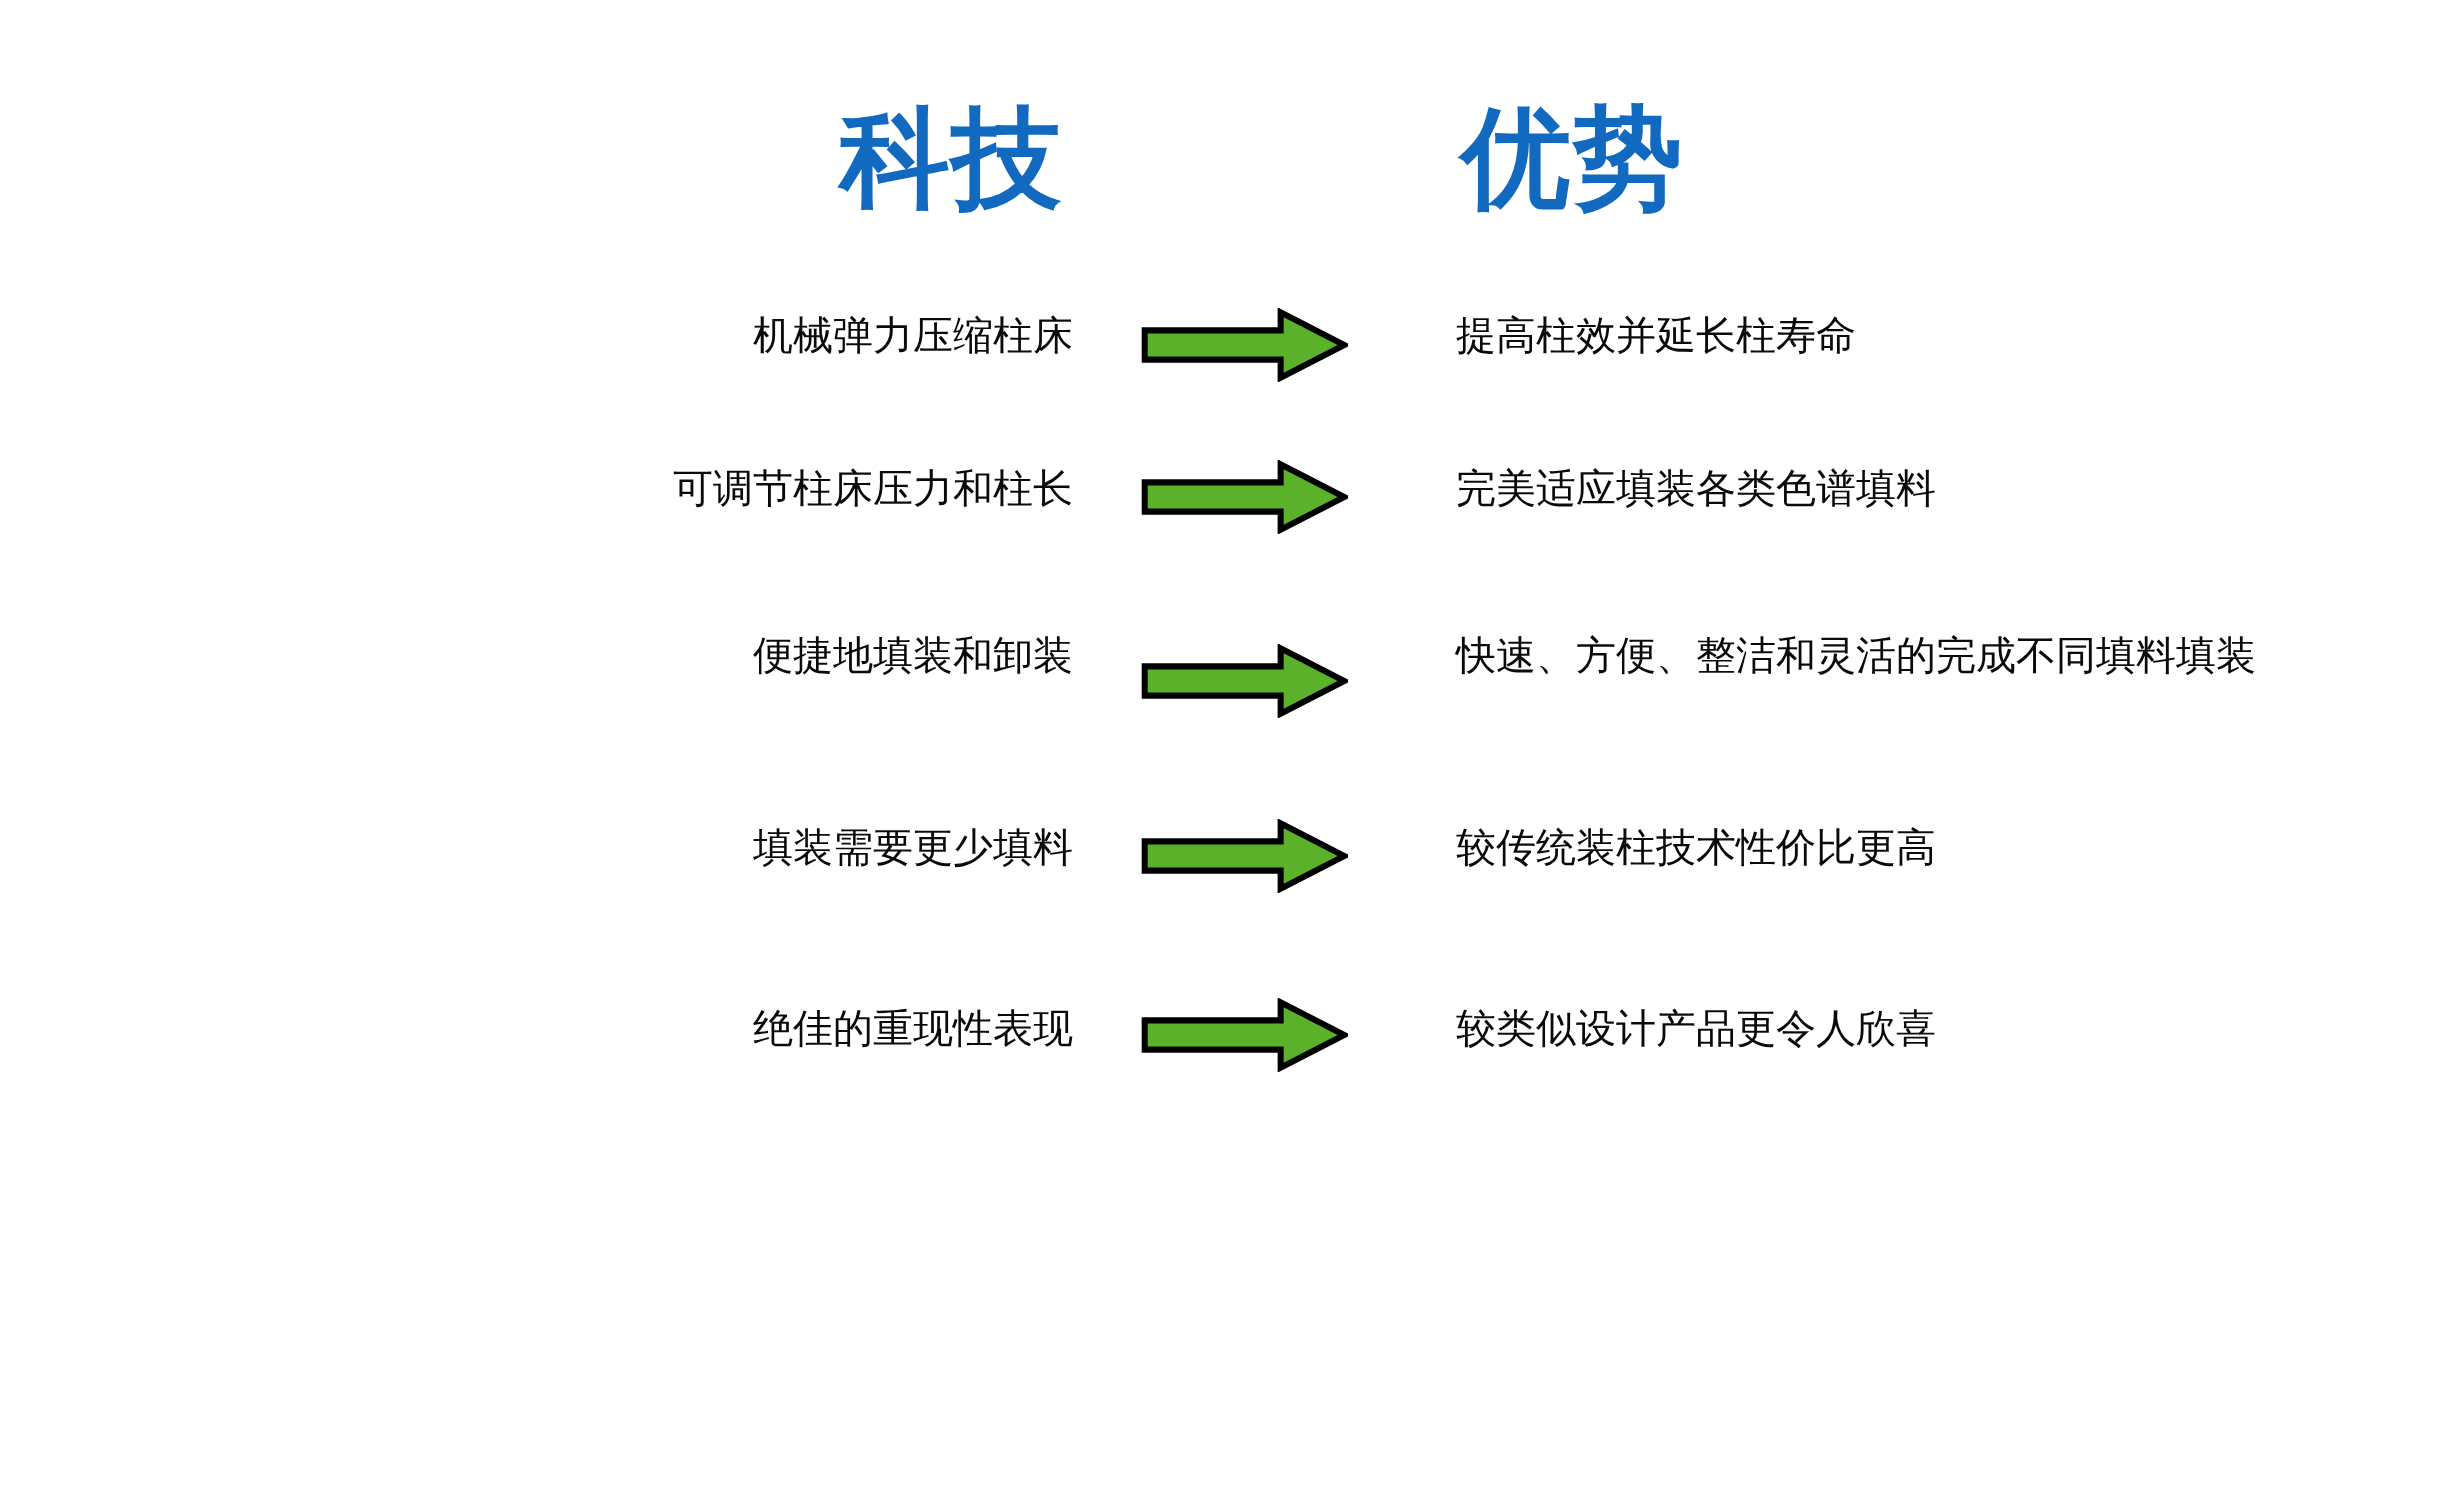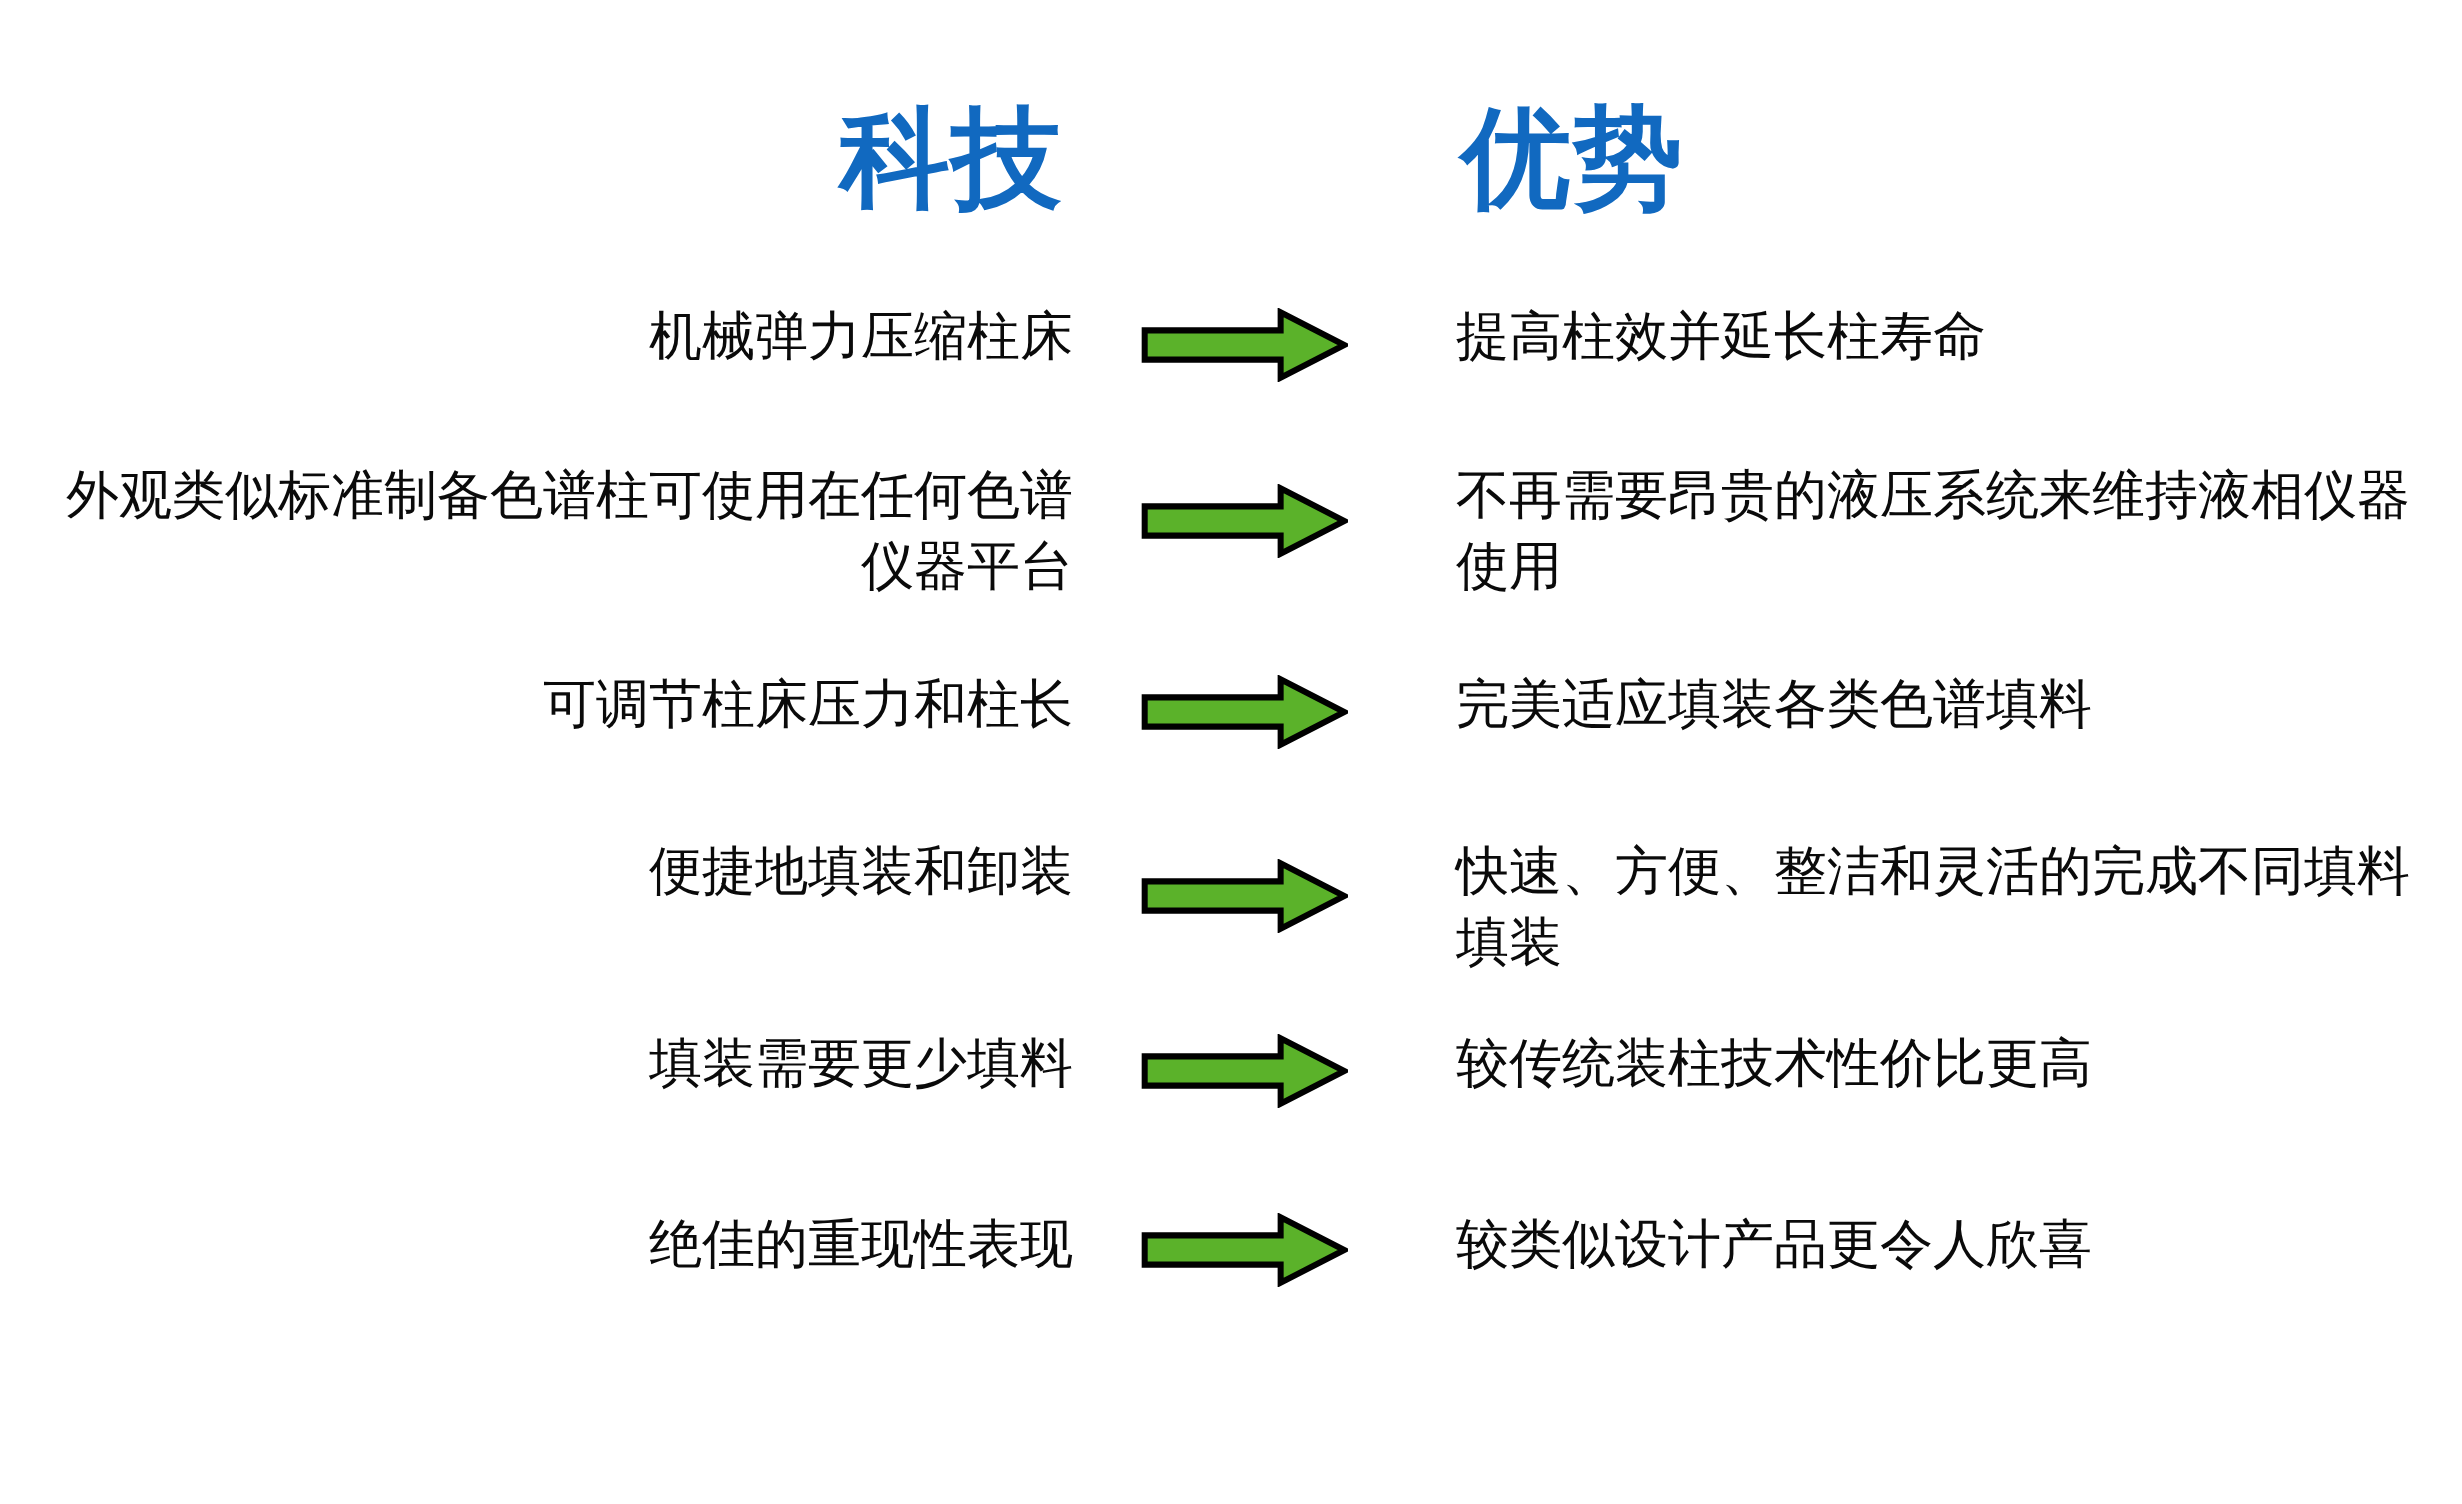--- a/index.html
+++ b/index.html
@@ -59,21 +59,21 @@
   }
   .row {
     position: relative;
     width: 2462px;
     height: 151px;
   }
 
   .cell {
     position: absolute;
     top: 0;
-    font-size: 53px;
+    font-size: 40px;
     line-height: 71px;
     font-weight: 400;
     color: #0a0a0a;
     letter-spacing: 0px;
   }
   .cell-left {
     left: 52px;
     width: 1021px;
     text-align: right;
   }
@@ -138,29 +138,20 @@
     <div class="row row-1">
       <div class="cell cell-left">机械弹力压缩柱床</div>
       <div class="arrow-wrap">
         <svg viewBox="0 0 240 86" xmlns="http://www.w3.org/2000/svg">
           <polygon points="4,26 162,26 162,5 236,43 162,81 162,60 4,60" fill="#5BB22A" stroke="#000000" stroke-width="7" stroke-linejoin="miter"></polygon>
         </svg>
       </div>
       <div class="cell cell-right">提高柱效并延长柱寿命</div>
     </div>
 
-    <div class="row row-2">
-      <div class="cell cell-left">外观类似标准制备色谱柱可使用在任何色谱仪器平台</div>
-      <div class="arrow-wrap">
-        <svg viewBox="0 0 240 86" xmlns="http://www.w3.org/2000/svg">
-          <polygon points="4,26 162,26 162,5 236,43 162,81 162,60 4,60" fill="#5BB22A" stroke="#000000" stroke-width="7" stroke-linejoin="miter"></polygon>
-        </svg>
-      </div>
-      <div class="cell cell-right">不再需要昂贵的液压系统来维持液相仪器使用</div>
-    </div>
 
     <div class="row row-3">
       <div class="cell cell-left">可调节柱床压力和柱长</div>
       <div class="arrow-wrap">
         <svg viewBox="0 0 240 86" xmlns="http://www.w3.org/2000/svg">
           <polygon points="4,26 162,26 162,5 236,43 162,81 162,60 4,60" fill="#5BB22A" stroke="#000000" stroke-width="7" stroke-linejoin="miter"></polygon>
         </svg>
       </div>
       <div class="cell cell-right">完美适应填装各类色谱填料</div>
     </div>

